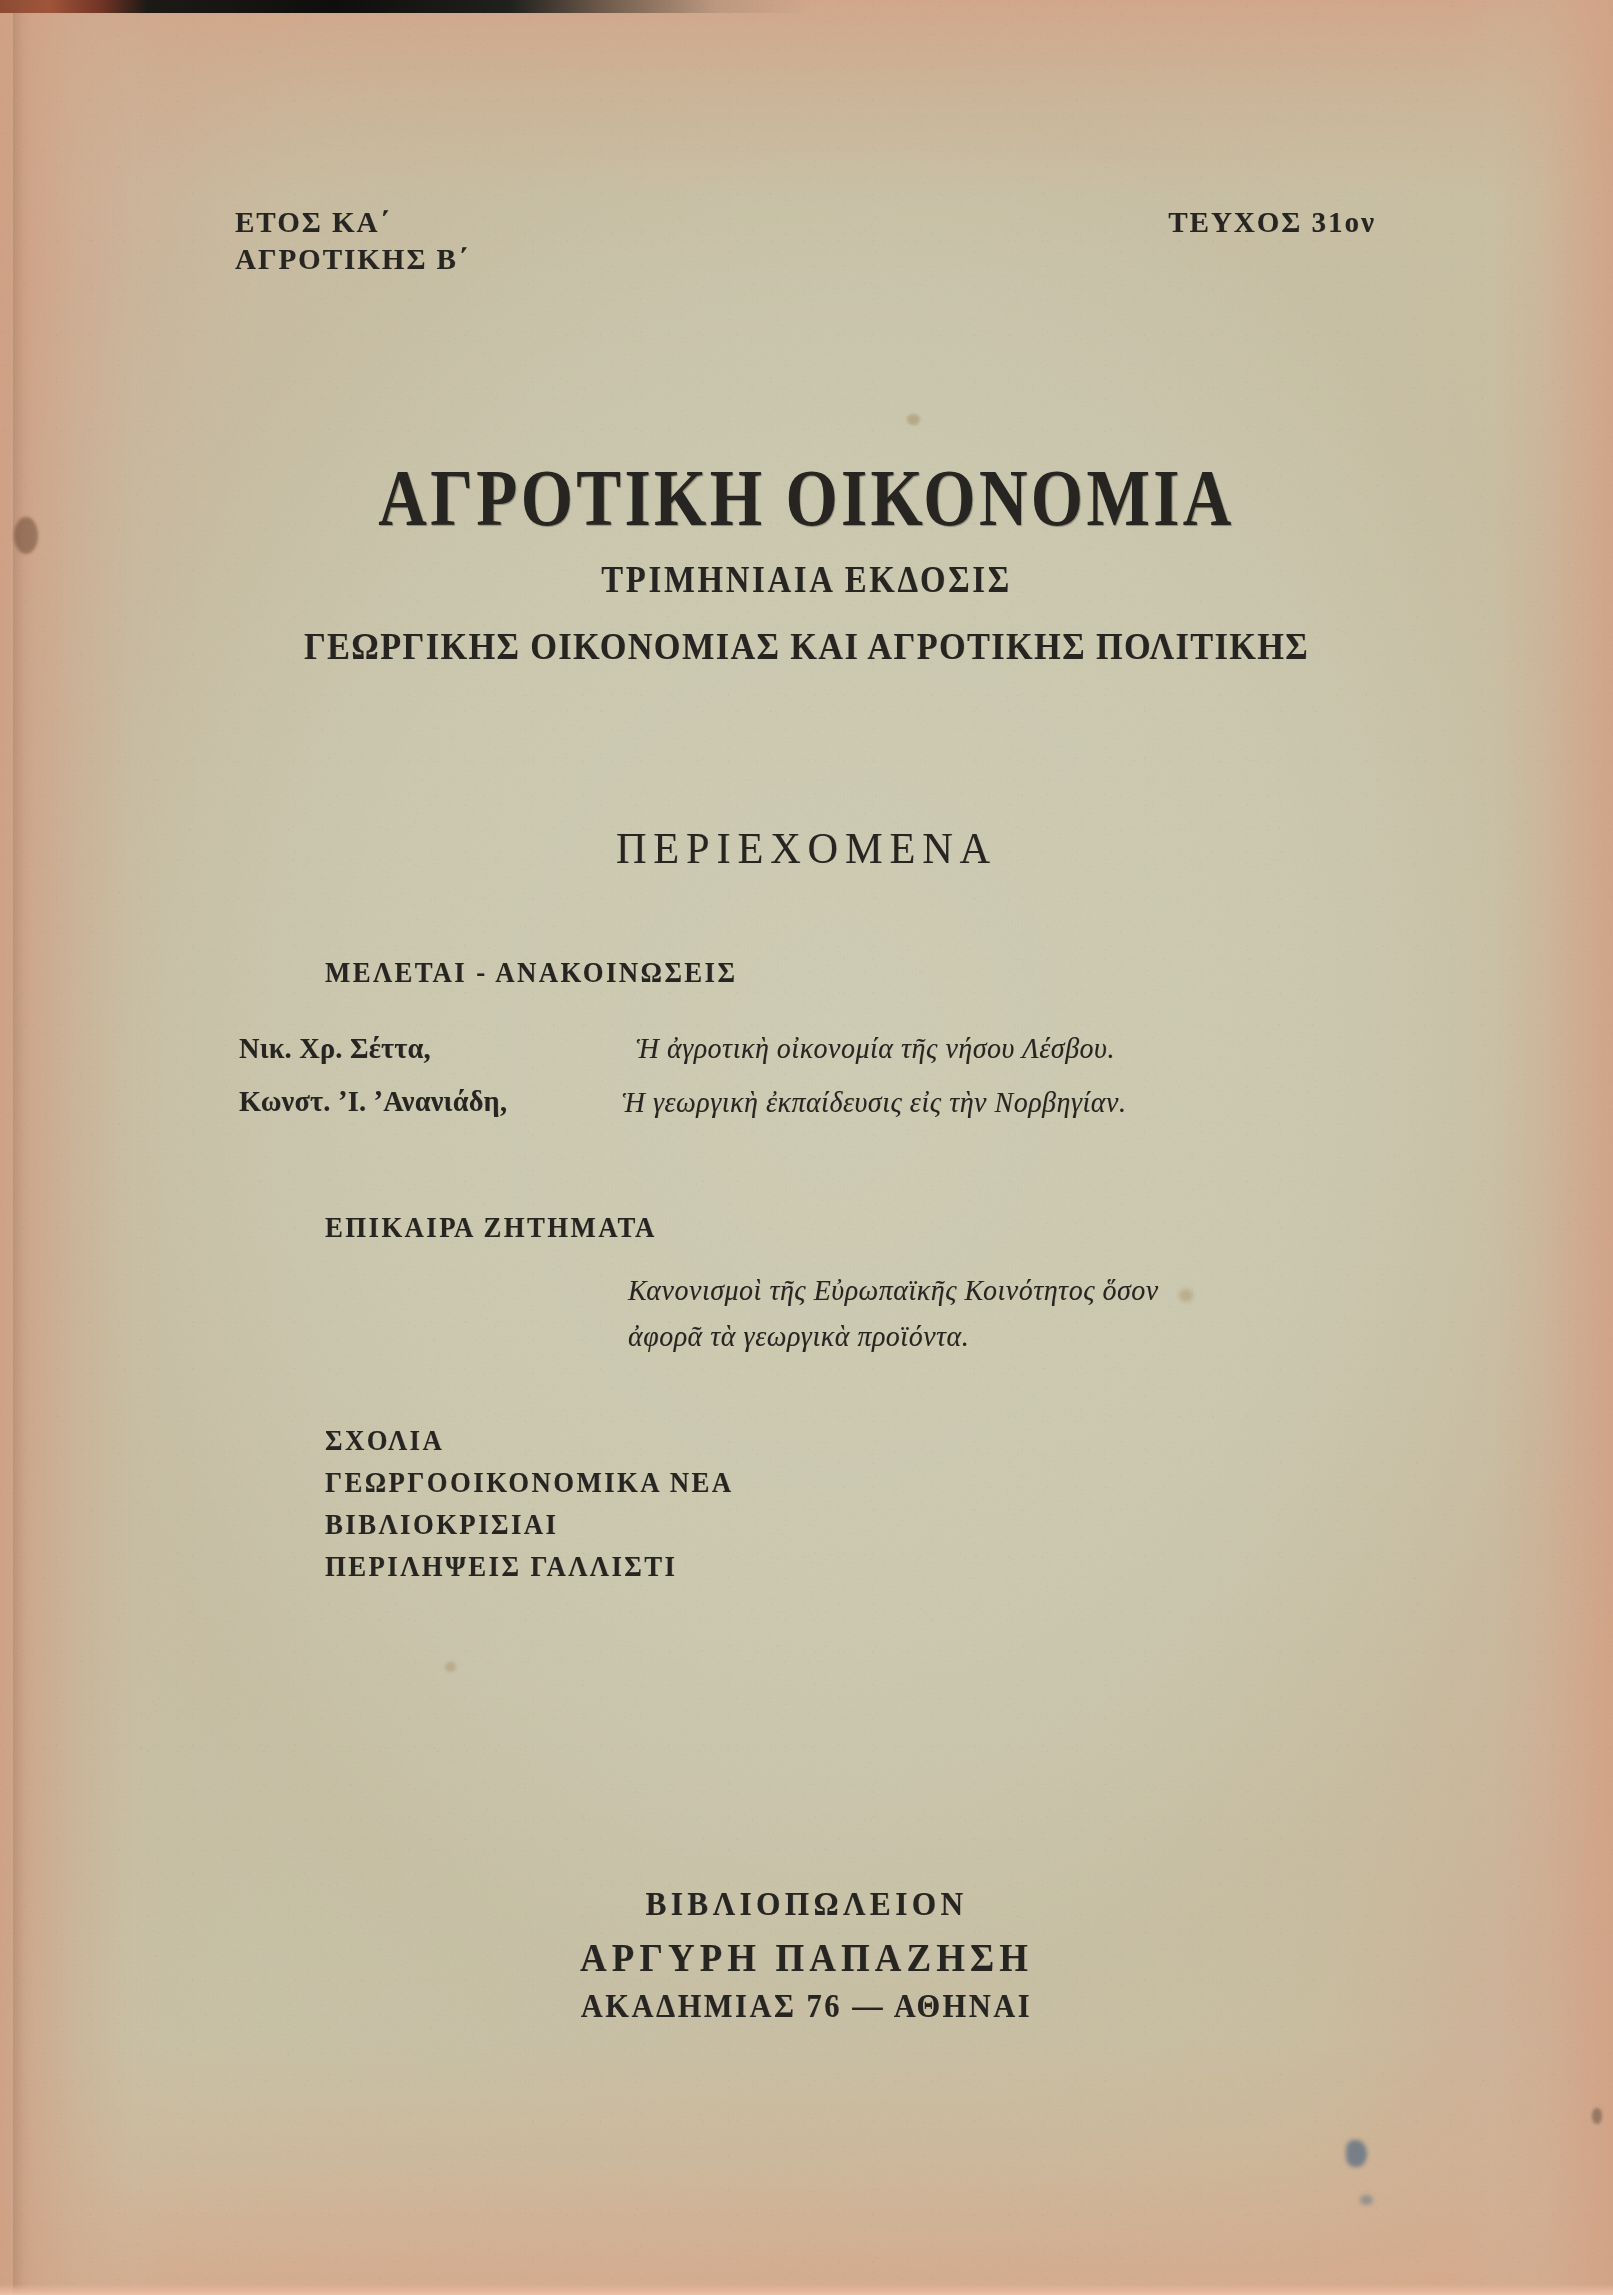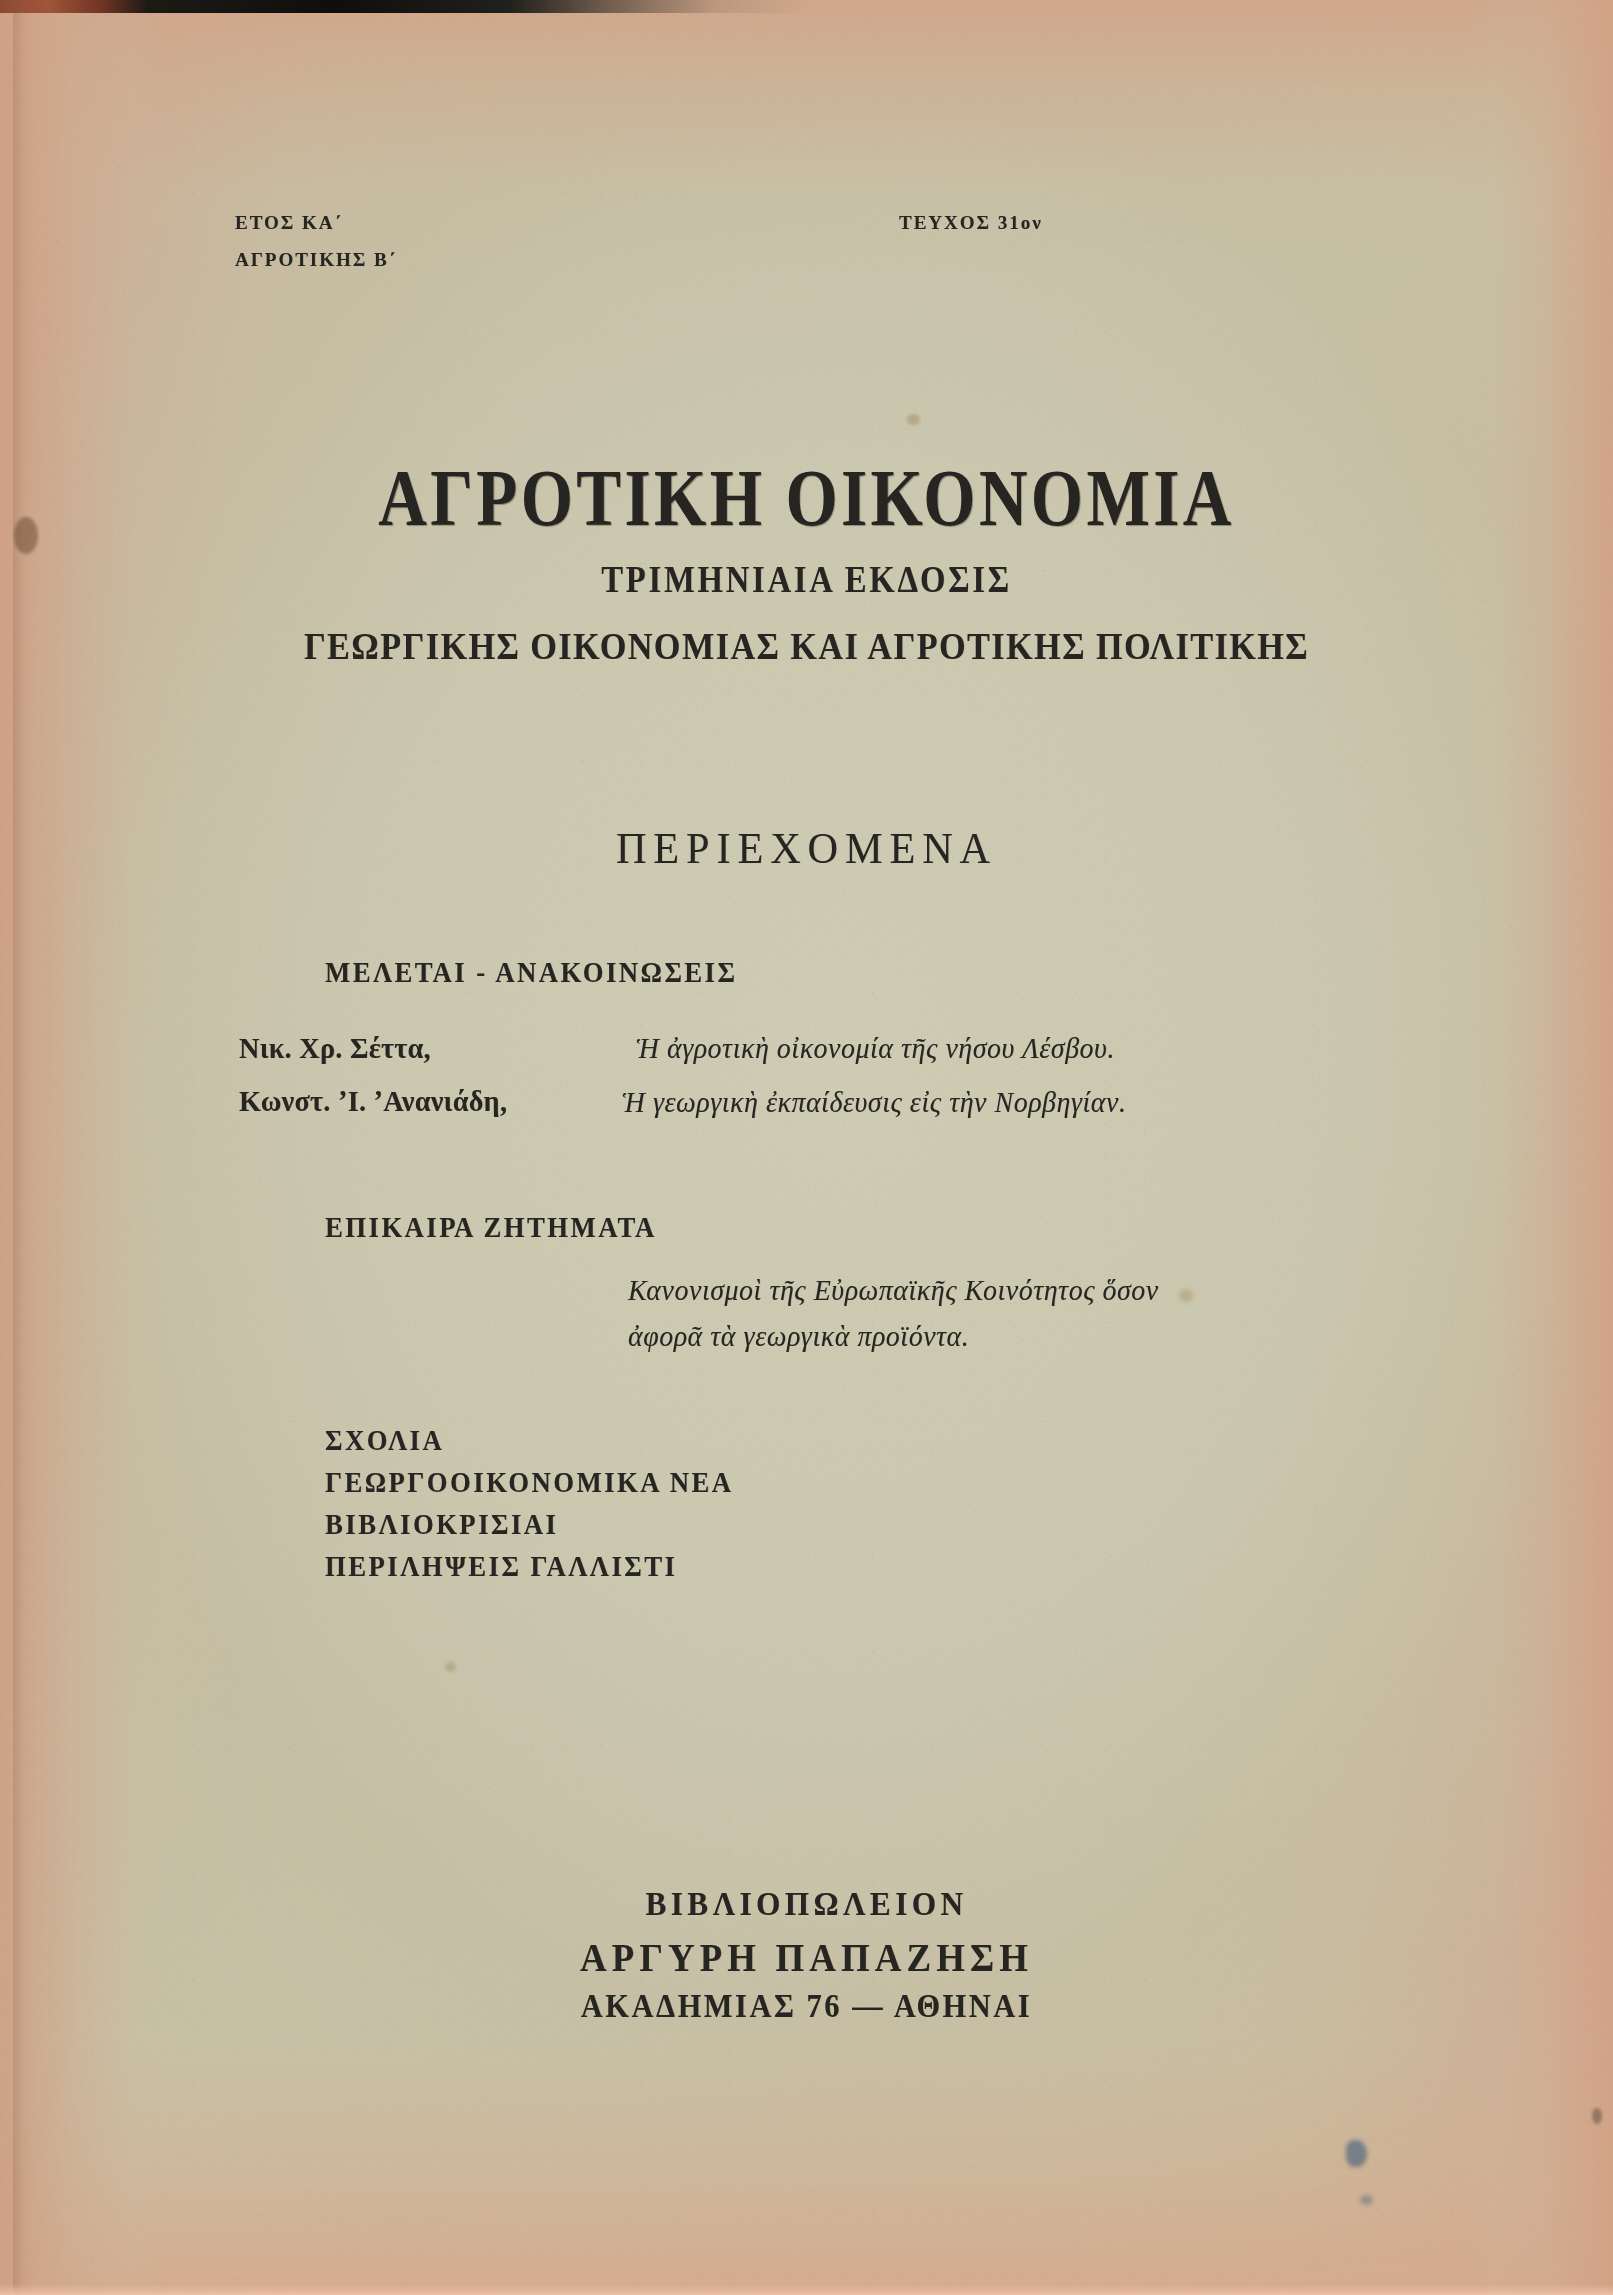--- a/index.html
+++ b/index.html
@@ -128,25 +128,25 @@
     position: absolute;
     white-space: nowrap;
     color: #262522;
     text-shadow: 0.5px 0.3px 0.5px rgba(60,55,45,0.30);
   }
 
   
   .masthead-left, .masthead-right {
     font-family: "Liberation Serif", "DejaVu Serif", serif;
     font-weight: bold;
-    font-size: 19px;
+    font-size: 29px;
     letter-spacing: 2px;
     line-height: 37px;
   }
-  .masthead-right { text-align: left; }
+  .masthead-right { text-align: right; }
 
   
   .journal-title {
     font-family: "Liberation Serif", "DejaVu Serif", serif;
     font-weight: bold;
     font-size: 80px;
     letter-spacing: 4px;
     transform: scaleX(0.84);
     transform-origin: center center;
     text-shadow: 1px 0.6px 0.9px rgba(55,50,40,0.40);

